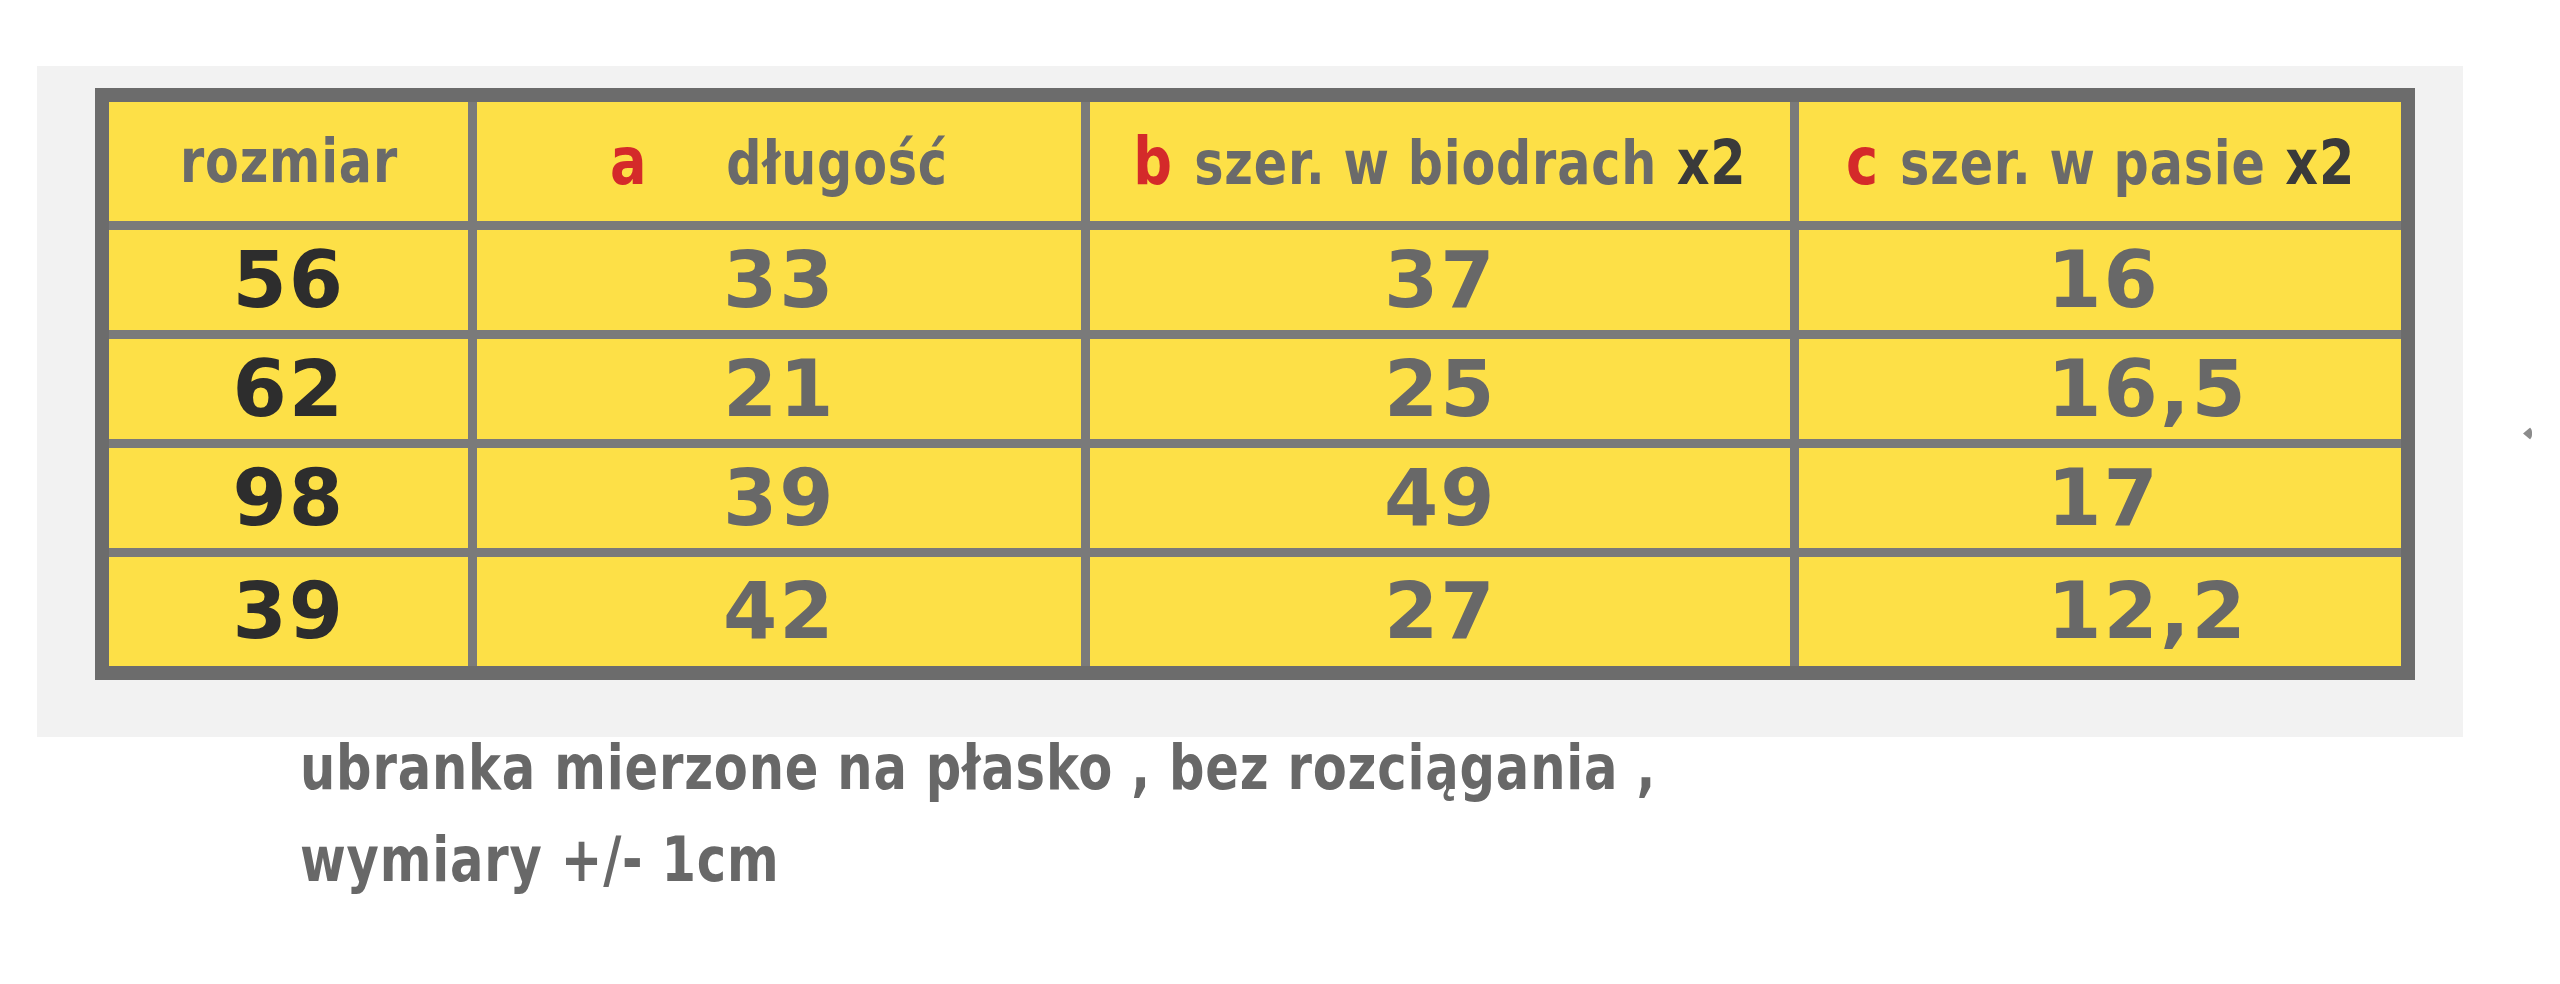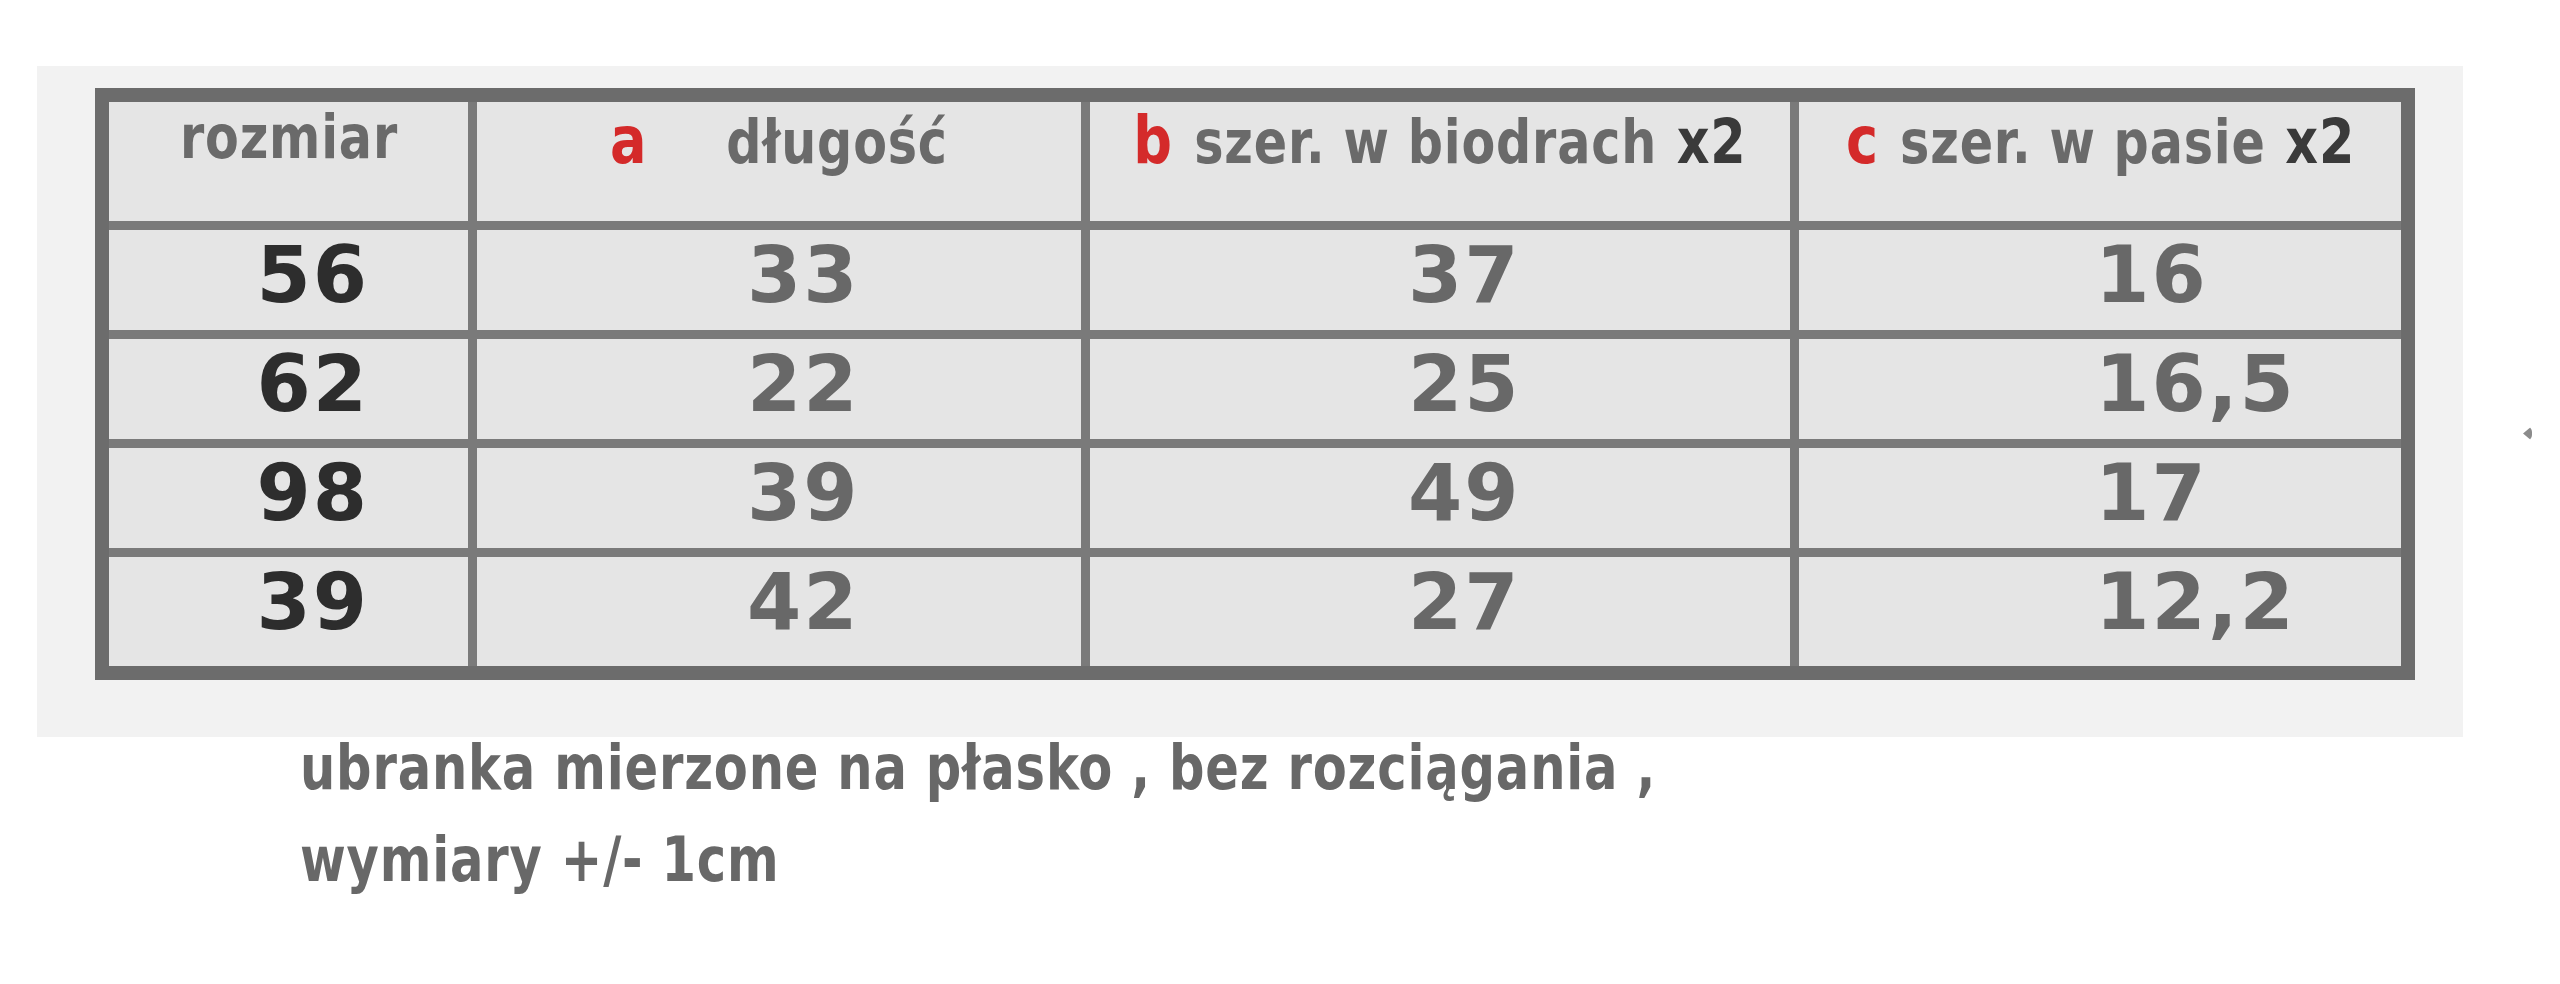--- a/index.html
+++ b/index.html
@@ -30,24 +30,25 @@
     width: 2320px;
     height: 592px;
     box-sizing: border-box;
     border: 14px solid #6c6c6c;
     background: #fbfbfb;
     display: grid;
     grid-template-columns: 373fr 620fr 718fr 609fr;
     grid-template-rows: 131fr 112fr 112fr 112fr 112fr;
   }
   .cell {
-    background: #e5e5e5;
+    background: #fde047;
     border-right: 9px solid #7a7a7a;
     border-bottom: 9px solid #7a7a7a;
     display: flex;
+    align-items: center;
     justify-content: center;
     overflow: hidden;
   }
   .cell.last-col { border-right: none; }
   .cell.last-row { border-bottom: none; }
 
   .hdr-wrap {
     display: flex;
     align-items: baseline;
     white-space: nowrap;
@@ -68,21 +69,20 @@
   .hdr-suffix {
     color: #3a3a3a;
     margin-left: 24px;
     font-size: 62px;
   }
   .num {
     font-weight: bold;
     font-size: 78px;
     color: #686868;
     letter-spacing: 2px;
-    margin-left: 48px;
   }
   .col-size .num { color: #2d2d2d; }
   .col-c-body {
     justify-content: flex-start;
     padding-left: 248px;
   }
   .notes {
     position: absolute;
     left: 300px;
     top: 722px;
@@ -154,21 +154,21 @@
       <span class="num">37</span>
     </div>
     <div class="cell last-col col-c-body">
       <span class="num">16</span>
     </div>
 
     <div class="cell col-size">
       <span class="num">62</span>
     </div>
     <div class="cell">
-      <span class="num">22</span>
+      <span class="num">21</span>
     </div>
     <div class="cell">
       <span class="num">25</span>
     </div>
     <div class="cell last-col col-c-body">
       <span class="num">16,5</span>
     </div>
 
     <div class="cell col-size">
       <span class="num">98</span>

